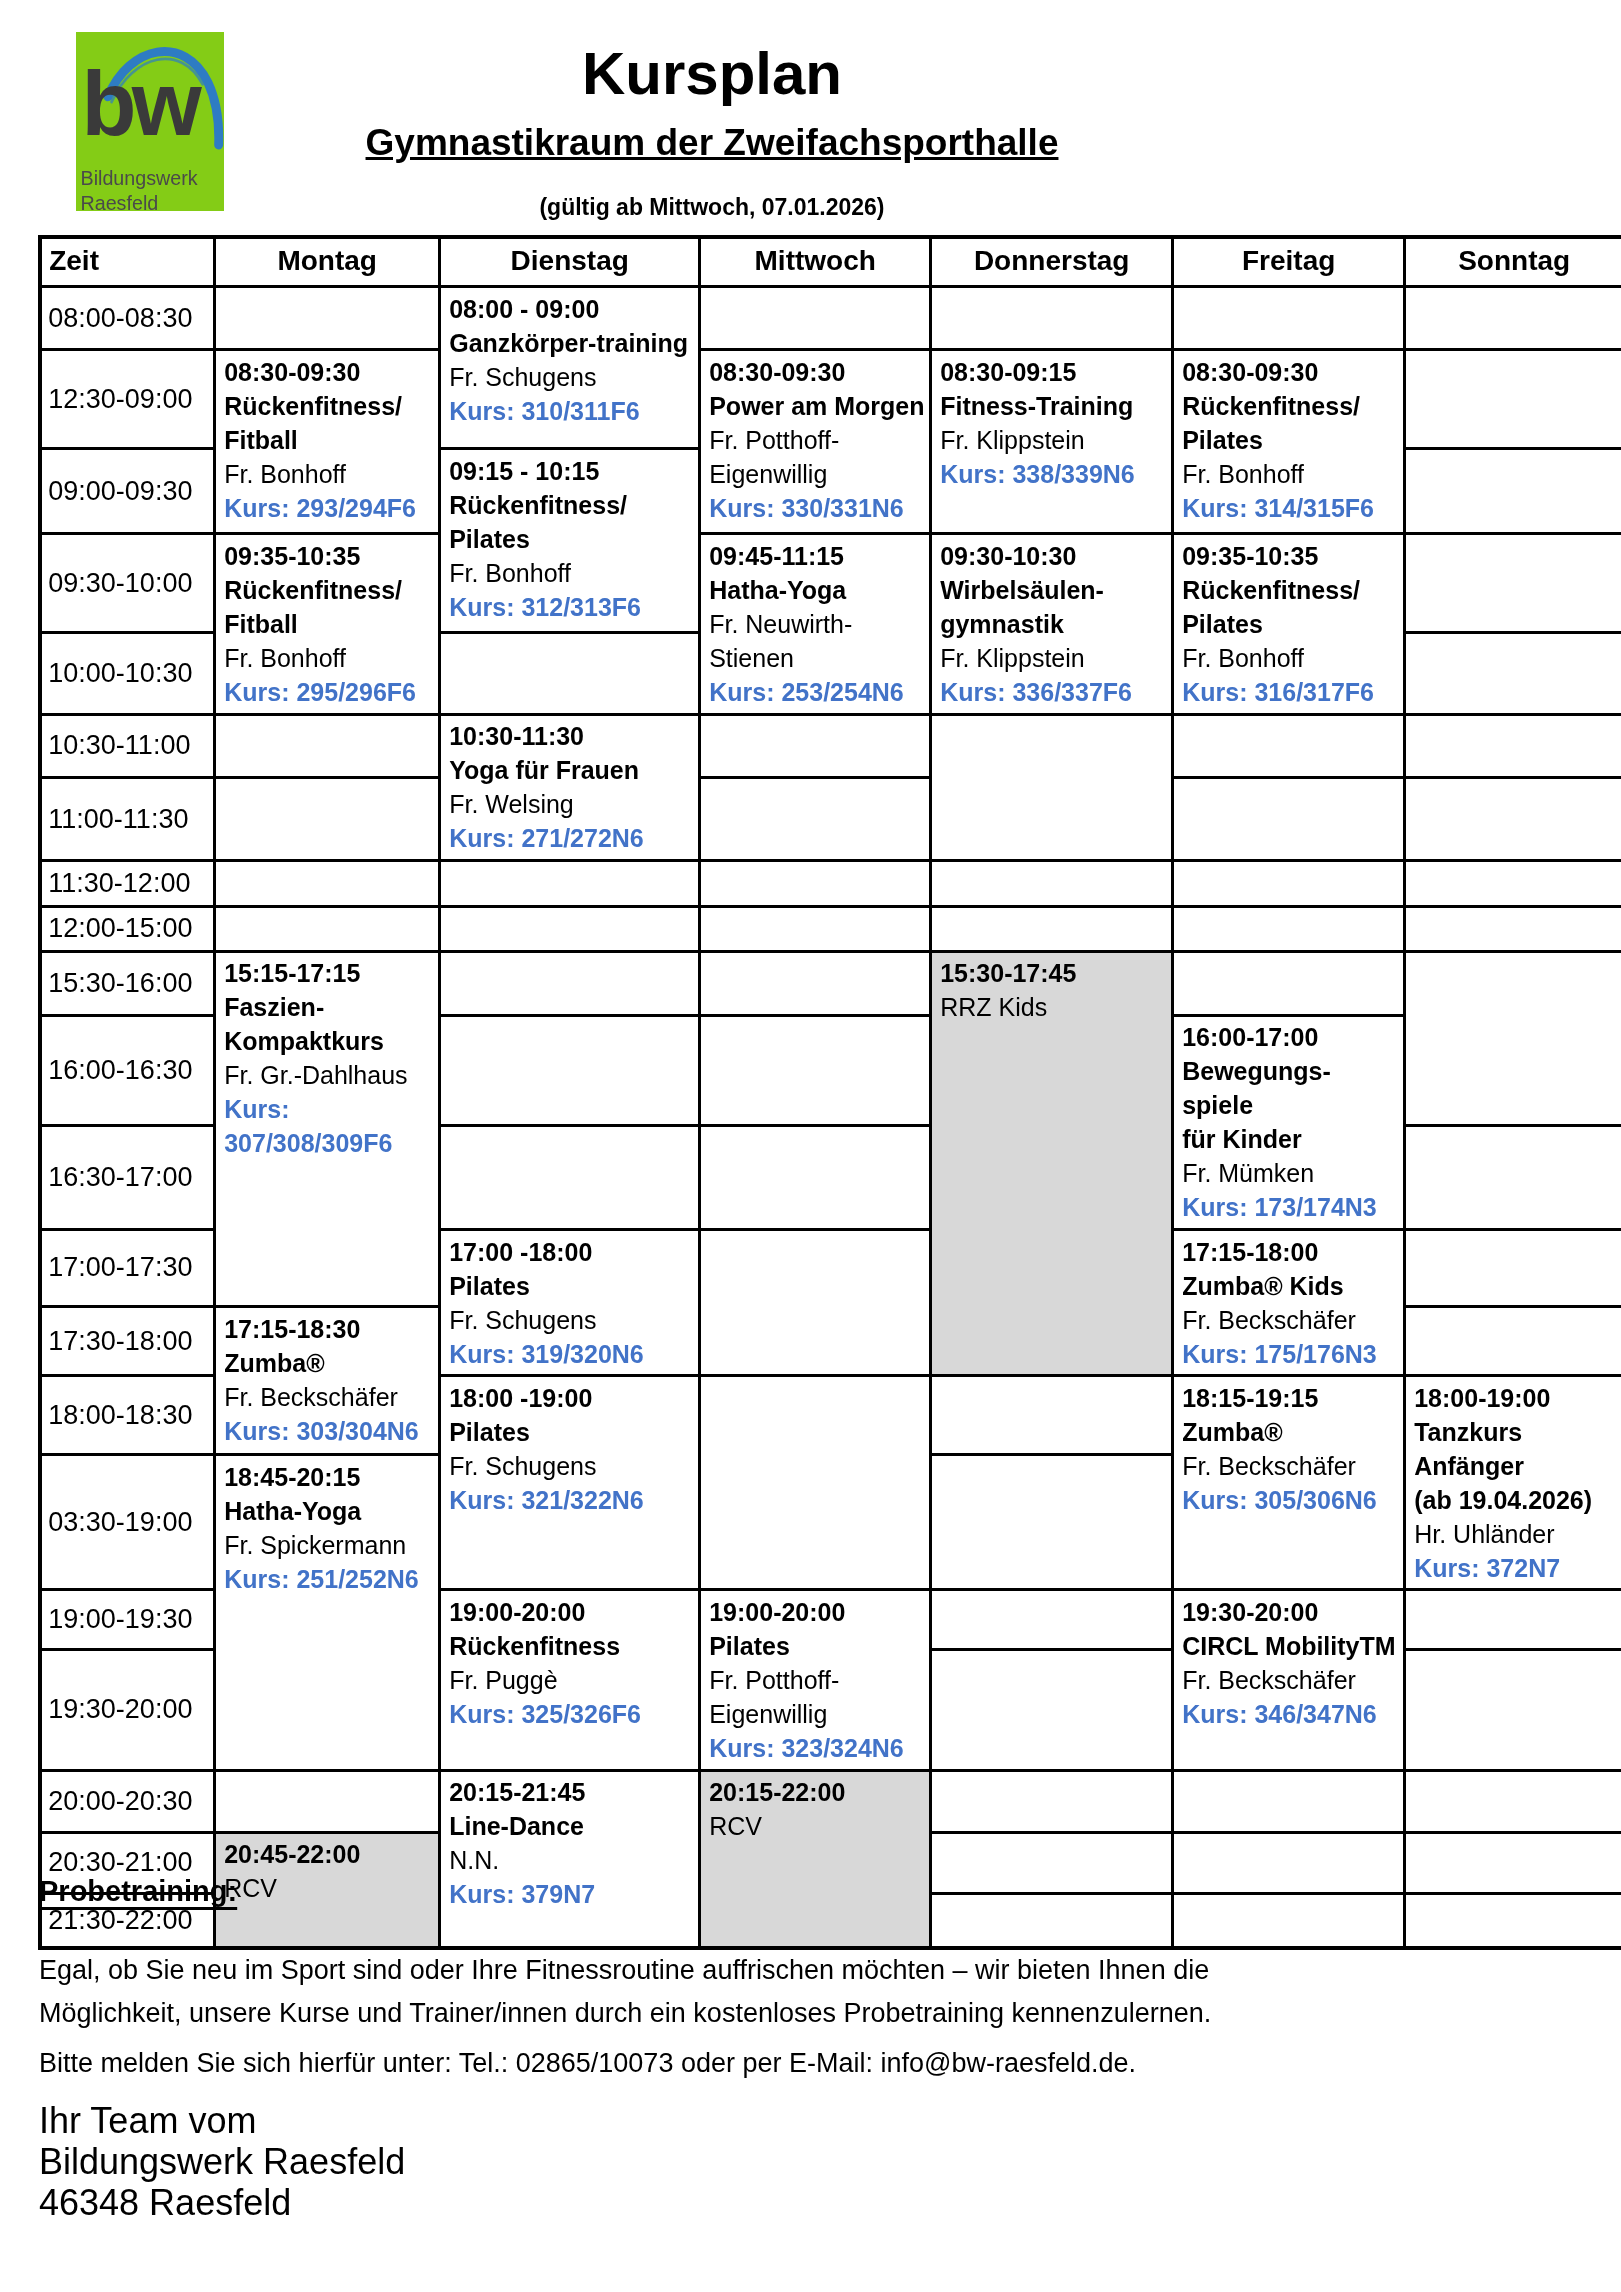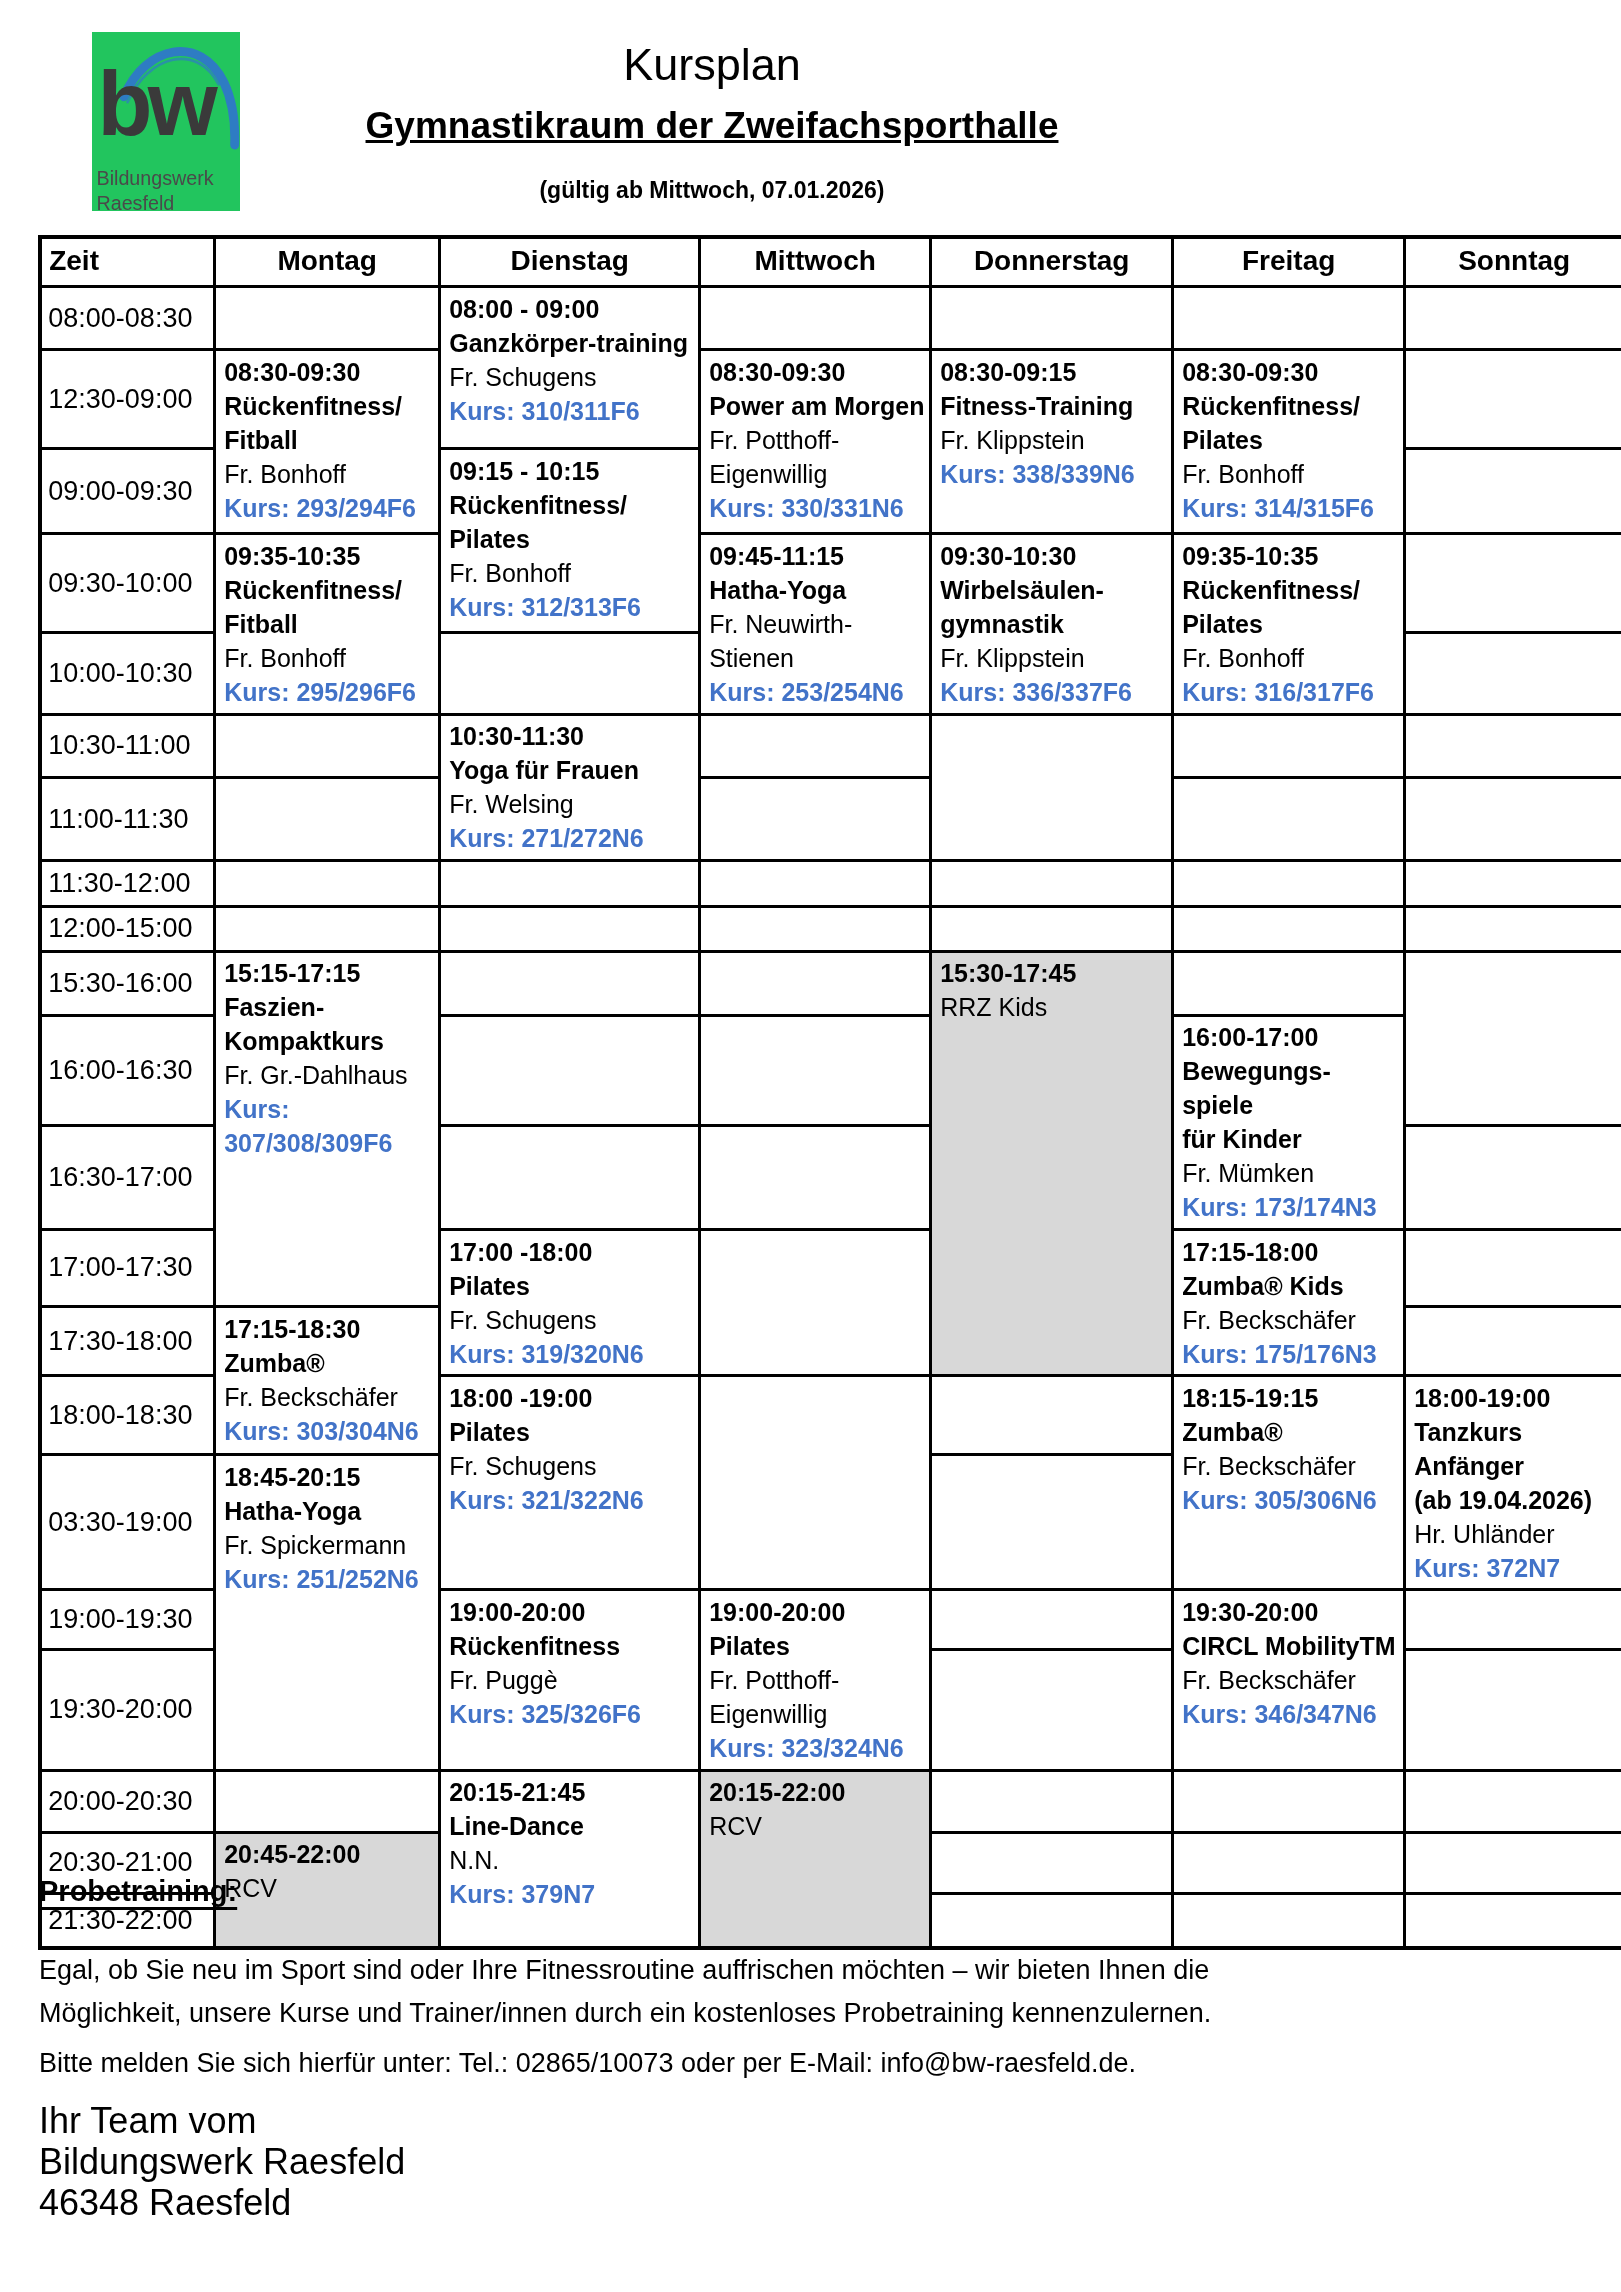--- a/index.html
+++ b/index.html
@@ -1,26 +1,26 @@
 <!DOCTYPE html>
 <html style="--kurs-blue: #4273c8; --cell-gray: #d8d8d8;font-size:14.3px"><head>
 <meta charset="utf-8">
 <style>
   html,body{margin:0;padding:0;background:#fff;font-family:"Liberation Sans",sans-serif;color:#000;}
   .sheet{position:relative;width:1622px;height:2293px;background:#fff;overflow:hidden;}
 
   
-  .logo{position:absolute;left:92px;top:32px;width:148px;height:179px;background:#22c55e;}
+  .logo{position:absolute;left:76px;top:32px;width:148px;height:179px;background:#84cc16;}
   .logo .arc{position:absolute;left:23px;top:0;width:125px;height:142px;}
   .logo .bw{position:absolute;left:5.4px;top:27px;font-size:90px;line-height:1;font-weight:bold;color:#3a3a3a;letter-spacing:-4.5px;}
   .logo .sub{position:absolute;left:4.5px;top:134px;font-size:19.7px;line-height:25px;color:#4a4a4a;}
 
   
   .titles{position:absolute;left:0;top:39px;width:1424px;text-align:center;}
-  .title{font-size:45px;font-weight:normal;}
+  .title{font-size:60px;font-weight:bold;}
   .subtitle{font-size:37px;font-weight:bold;margin-top:14.3px;text-decoration:underline;}
   .validity{font-size:23px;font-weight:bold;margin-top:30px;}
 
   
   table.sched{position:absolute;left:38px;top:235px;width:1556px;border-collapse:collapse;table-layout:fixed;border:4.5px solid #000;}
   .sched th,.sched td{border:3.6px solid #000;padding:0;vertical-align:top;overflow:hidden;}
   .sched th{font-size:28px;font-weight:bold;text-align:center;height:41px;vertical-align:middle;padding:1.8px 0 3.6px 0;}
   .sched th.first{text-align:left;padding-left:7.2px;}
   td.time{font-size:27px;vertical-align:middle;padding-left:6.3px;white-space:nowrap;}
   td.course{padding:3.6px 3.6px 3.6px 8px;}

